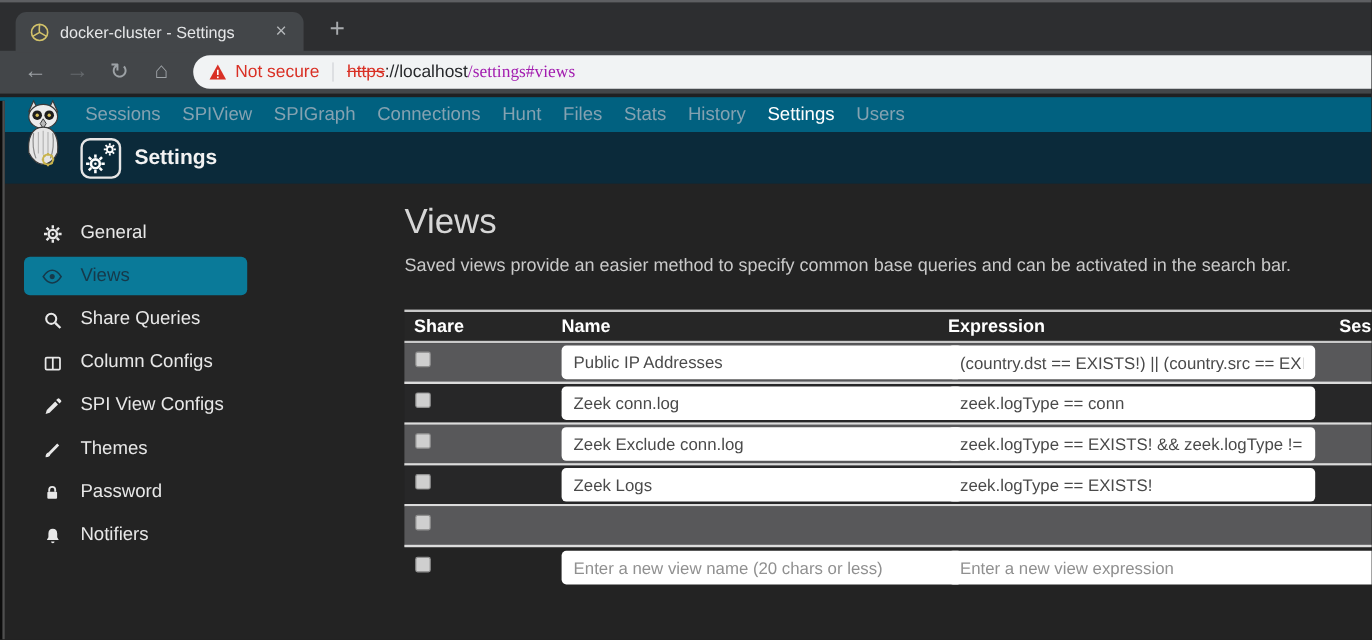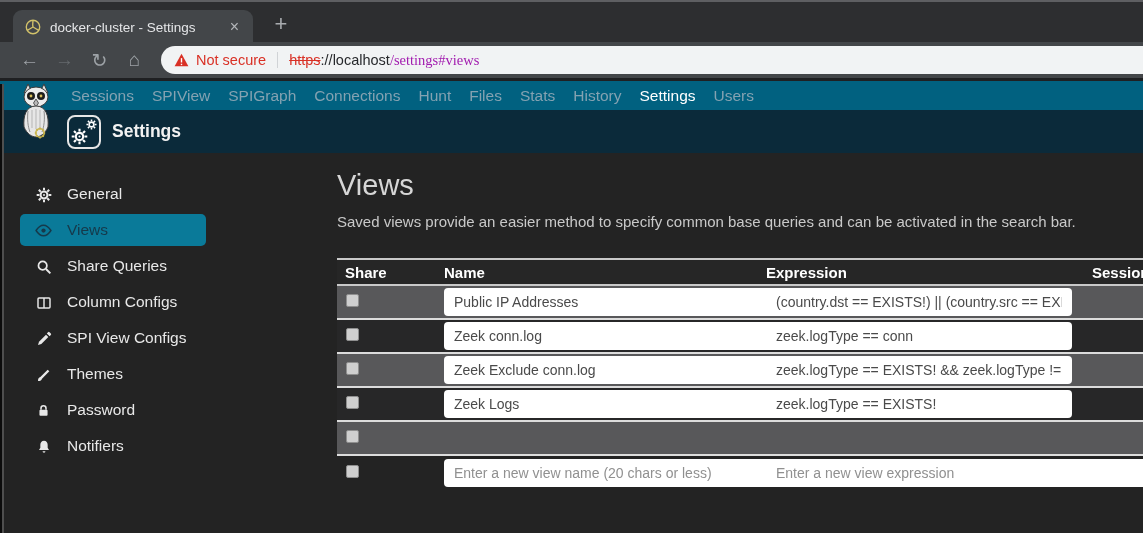--- a/index.html
+++ b/index.html
@@ -51,21 +51,21 @@
   .page-title{font-size:29px;font-weight:400;color:#d6d6d6;margin-top:13px;}
   .page-desc{font-size:15px;color:#c9c9c9;margin-top:11px;}
   .vtable{margin-top:28px;width:970px;}
   .thead{display:flex;align-items:center;height:28px;background:#262626;color:#fff;
          font-weight:bold;font-size:15px;border-top:2px solid #c9c9c9;border-bottom:2px solid #c9c9c9;}
   .vrow{display:flex;align-items:center;height:34px;border-bottom:2px solid #dcdcdc;}
   .vrow.stripe{background:#58585a;}
   .vrow.dark{background:#272728;}
   .vrow.newrow{background:transparent;border-bottom:none;}
   .c-share{width:107px;padding-left:8px;}
-  .c-name{width:322px;}
+  .c-name{width:322px;margin-left:24px;}
   .c-expr{width:312px;}
   .c-sess{flex:1;padding-left:14px;white-space:nowrap;overflow:hidden;}
   .share-cb{appearance:none;-webkit-appearance:none;width:13px;height:13px;margin-left:1px;
             background:#cfcfcf;border:1px solid #8f8f8f;border-radius:2px;}
   .tinput{height:28px;border:none;border-radius:4px;background:#fff;color:#4a4a4a;
           font-size:14px;padding:0 10px;font-family:inherit;outline:none;}
   .tinput::placeholder{color:#909090;}
   .in-name{width:334px;}
   .in-expr{width:306px;}
   .in-expr-new{width:420px;}

